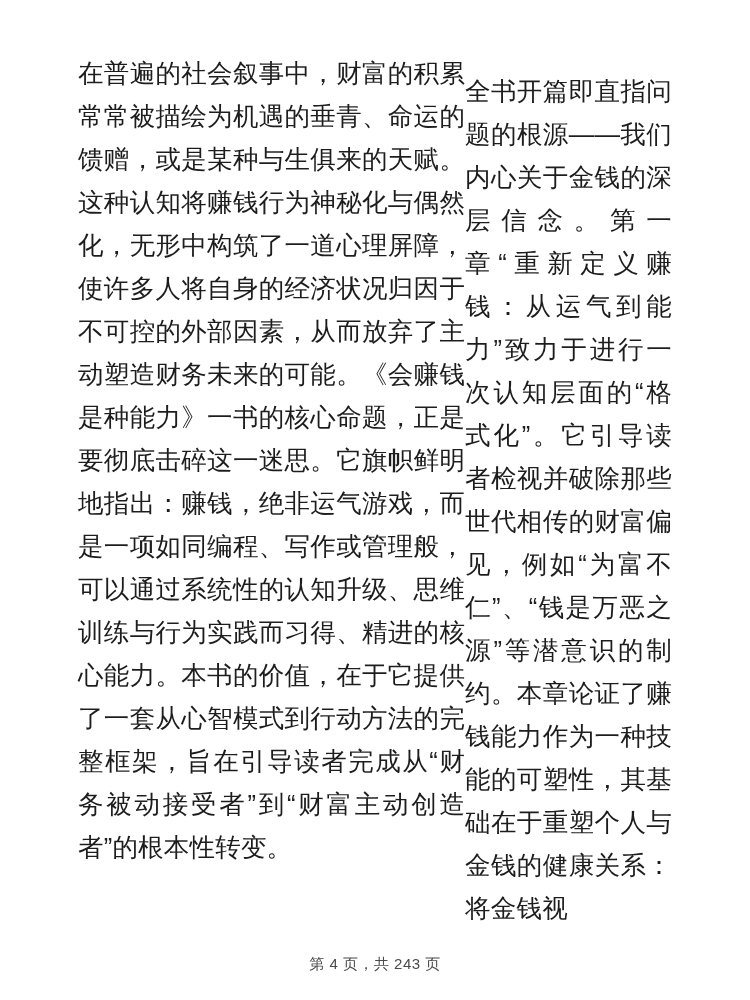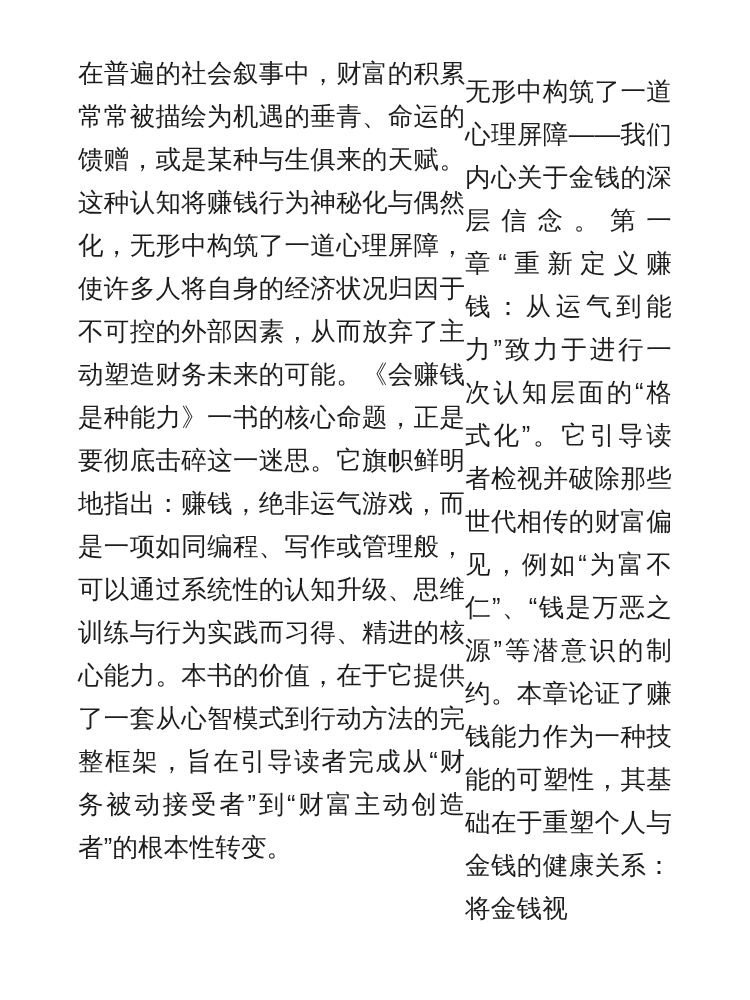--- a/index.html
+++ b/index.html
@@ -48,14 +48,15 @@
     font-size: 15px;
     color: #4a4a4a;
     letter-spacing: 0.5px;
   }
 </style>
 </head>
 <body>
 
 <div class="page">
   <p class="body-text para">在普遍的社会叙事中，财富的积累常常被描绘为机遇的垂青、命运的馈赠，或是某种与生俱来的天赋。这种认知将赚钱行为神秘化与偶然化，无形中构筑了一道心理屏障，使许多人将自身的经济状况归因于不可控的外部因素，从而放弃了主动塑造财务未来的可能。《会赚钱是种能力》一书的核心命题，正是要彻底击碎这一迷思。它旗帜鲜明地指出：赚钱，绝非运气游戏，而是一项如同编程、写作或管理般，可以通过系统性的认知升级、思维训练与行为实践而习得、精进的核心能力。本书的价值，在于它提供了一套从心智模式到行动方法的完整框架，旨在引导读者完成从“财务被动接受者”到“财富主动创造者”的根本性转变。</p>
-  <p class="body-text para">无形中构筑了一道心理屏障——我们内心关于金钱的深层信念。第一章“重新定义赚钱：从运气到能力”致力于进行一次认知层面的“格式化”。它引导读者检视并破除那些世代相传的财富偏见，例如“为富不仁”、“钱是万恶之源”等潜意识的制约。本章论证了赚钱能力作为一种技能的可塑性，其基础在于重塑个人与金钱的健康关系：将金钱视</p>
+  <p class="body-text para">全书开篇即直指问题的根源——我们内心关于金钱的深层信念。第一章“重新定义赚钱：从运气到能力”致力于进行一次认知层面的“格式化”。它引导读者检视并破除那些世代相传的财富偏见，例如“为富不仁”、“钱是万恶之源”等潜意识的制约。本章论证了赚钱能力作为一种技能的可塑性，其基础在于重塑个人与金钱的健康关系：将金钱视</p>
+  <div class="footer">第 4 页，共 243 页</div>
 </div>
 
 </body></html>

